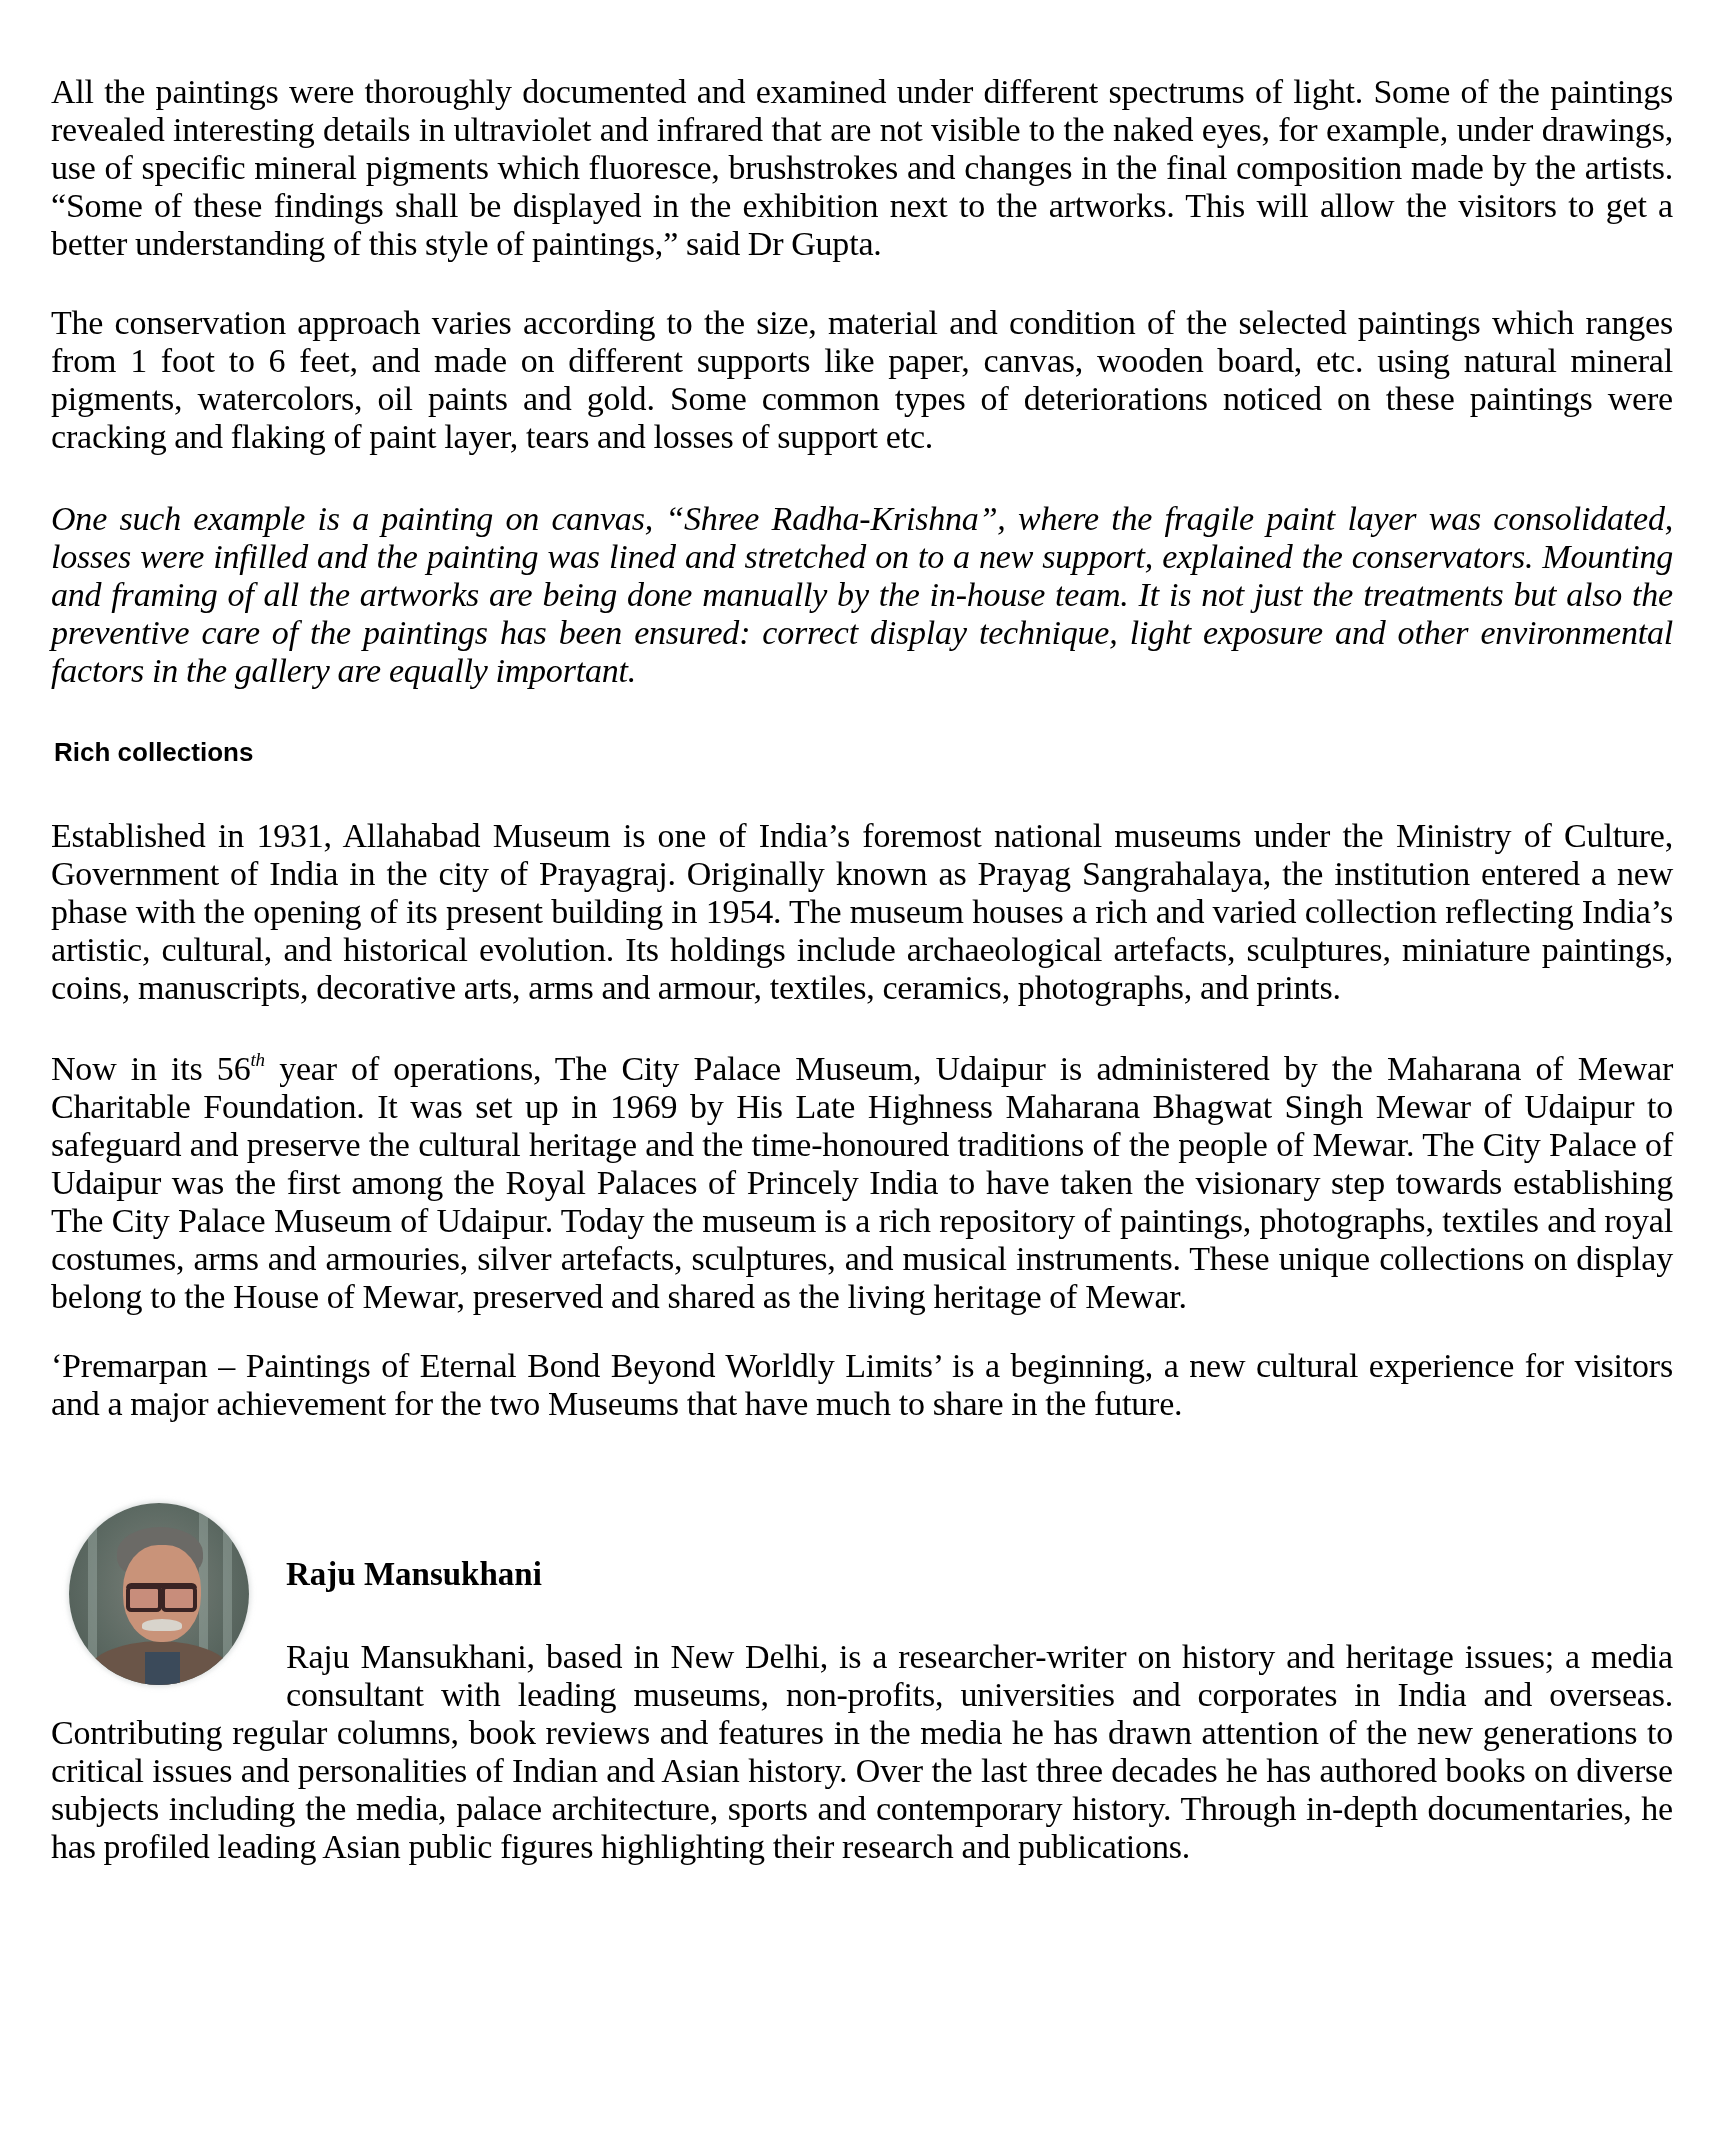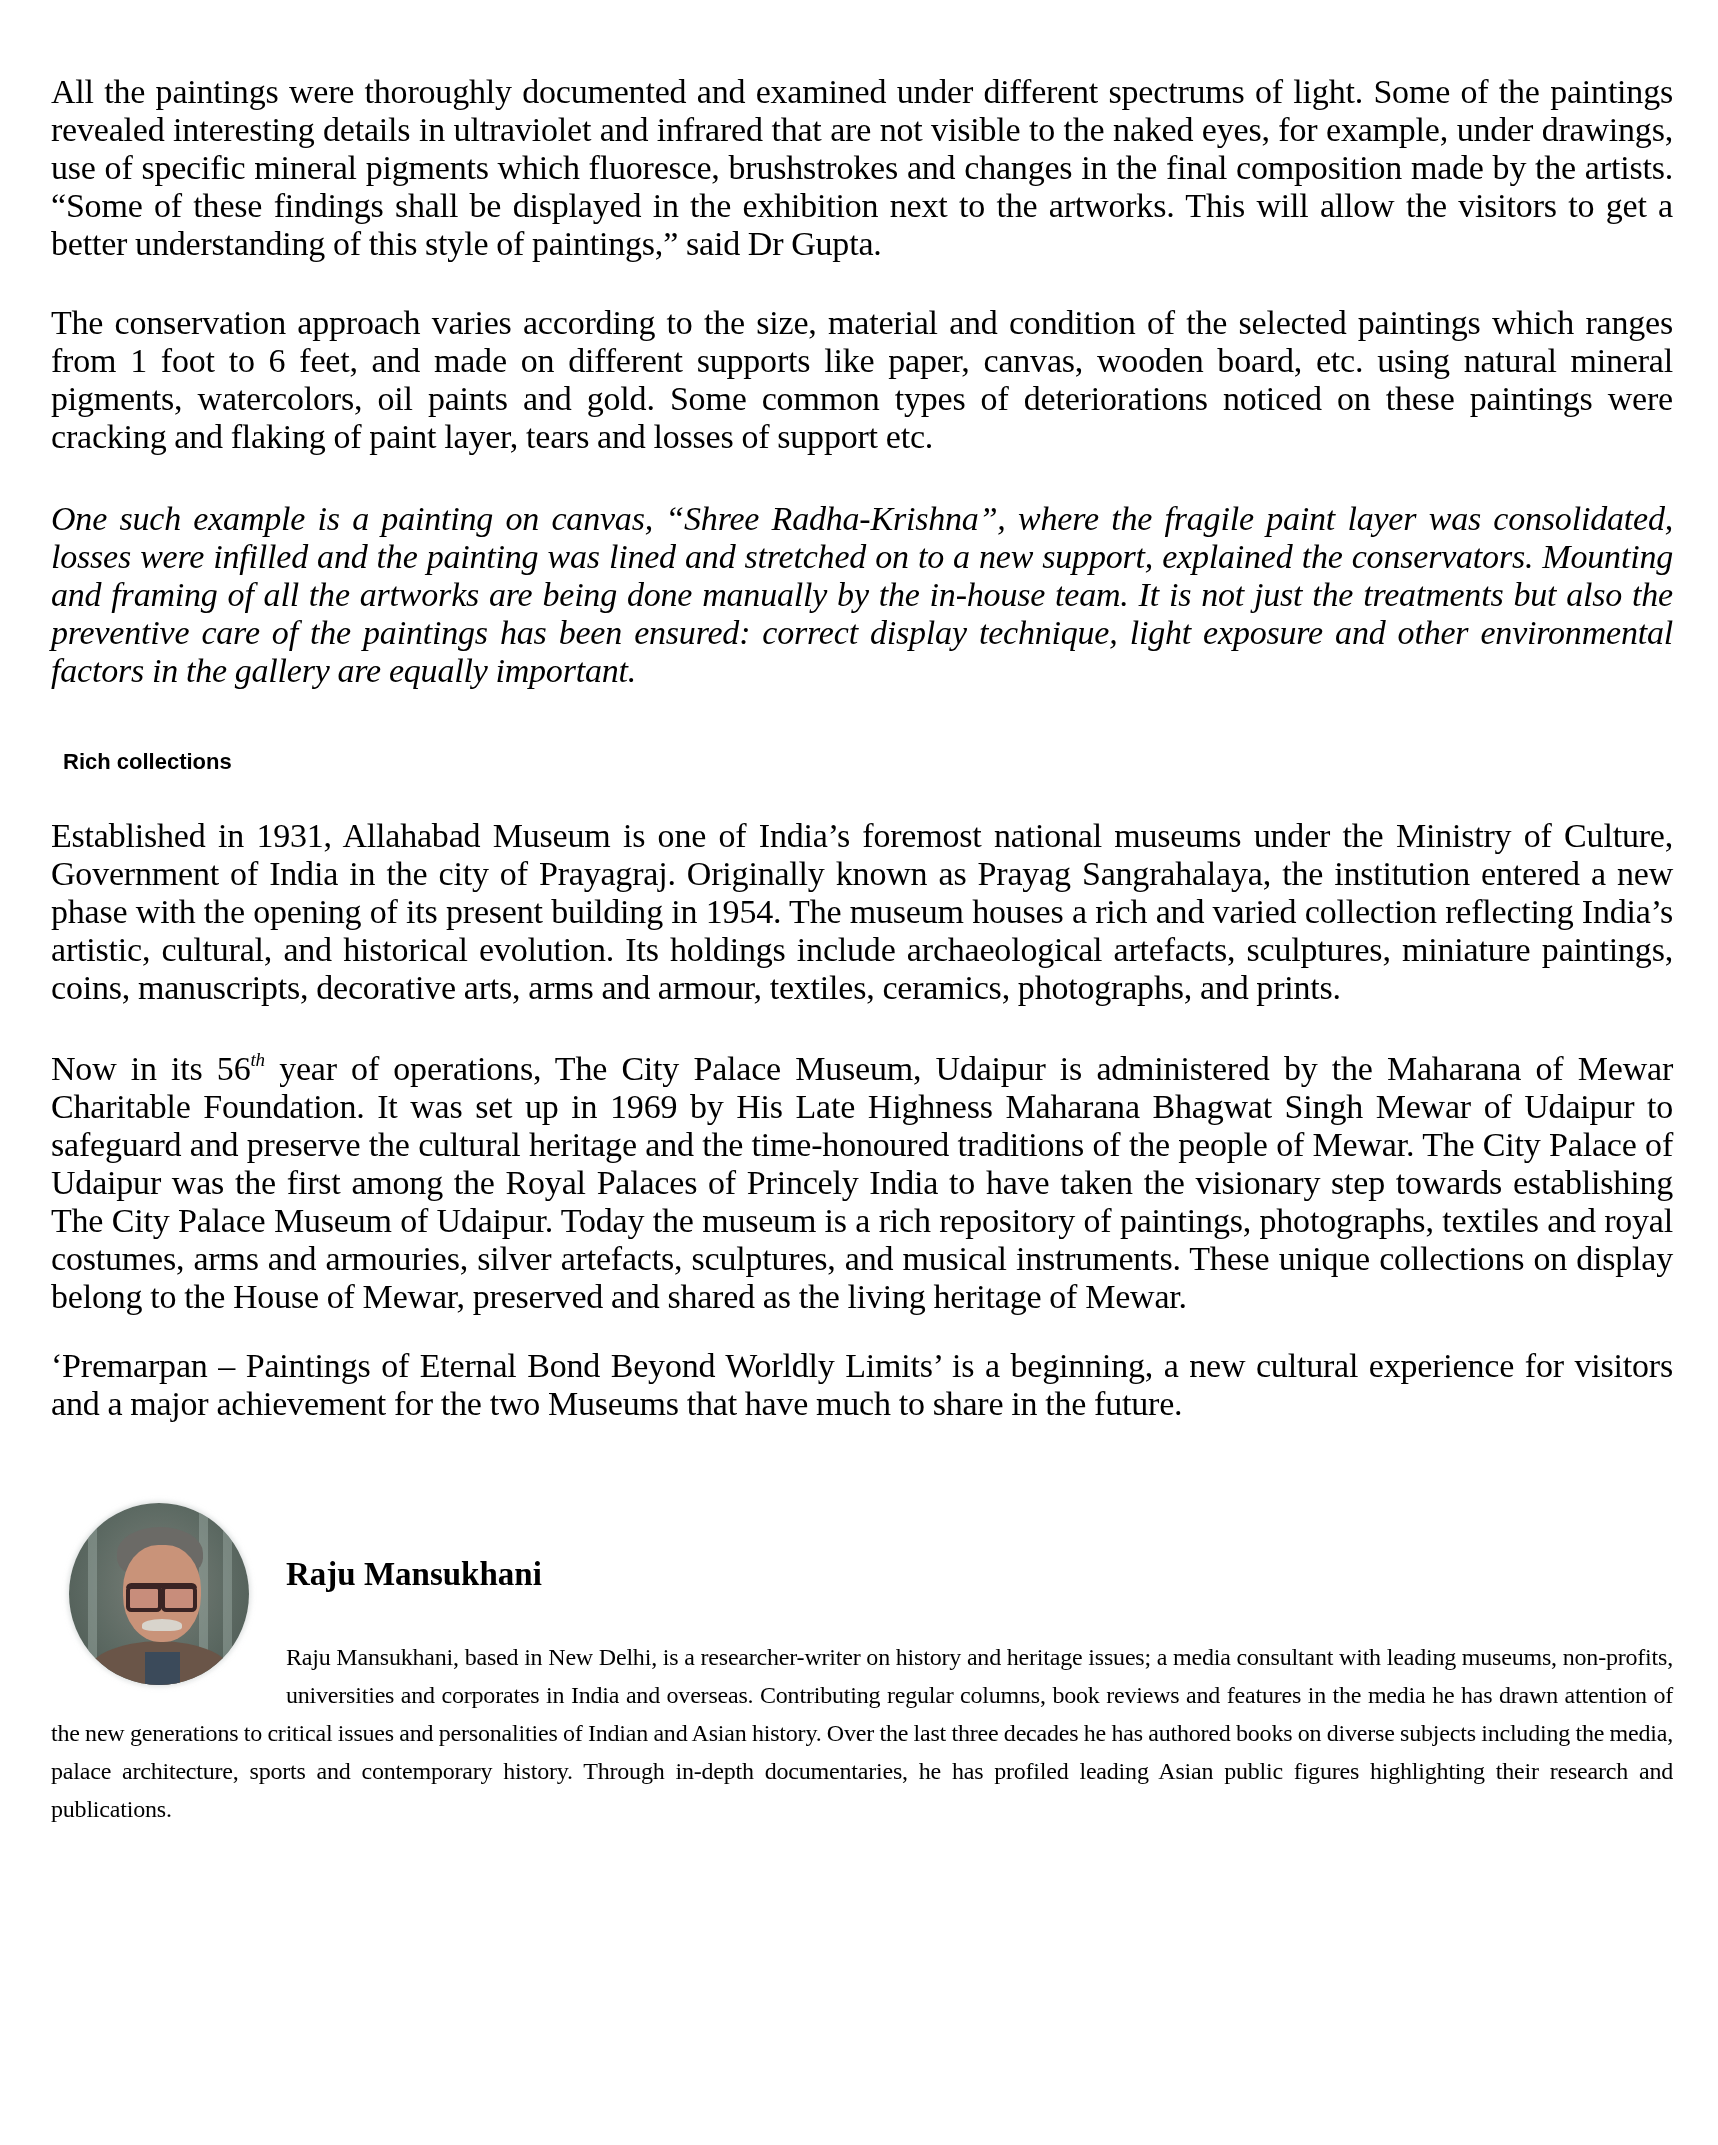--- a/index.html
+++ b/index.html
@@ -31,24 +31,24 @@
     #p2 { top: 304px; }
     #p3 { top: 500px; font-style: italic; }
     #p4 { top: 817px; }
     #p5 { top: 1050px; }
     #p6 { top: 1347px; }
 
     .section-heading {
       position: absolute;
       left: 51px;
       top: 732px;
-      margin: 12px;
+      margin: 3px;
       font-family: "Liberation Sans", "DejaVu Sans", sans-serif;
       font-weight: bold;
-      font-size: 22px;
+      font-size: 26px;
       line-height: 35px;
     }
 
     sup.ord {
       font-size: 19px;
       line-height: 0;
       vertical-align: 14px;
       font-style: italic;
     }
 
@@ -135,21 +135,21 @@
       line-height: 38px;
     }
 
     .author-bio {
       position: absolute;
       left: 51px;
       top: 1638px;
       width: 1622px;
       margin: 0;
       font-family: "Liberation Serif", "DejaVu Serif", serif;
-      font-size: 24px;
+      font-size: 34px;
       line-height: 38px;
       text-align: justify;
       text-align-last: left;
       letter-spacing: -0.2px;
       word-spacing: -0.4px;
     }
     .author-bio .indent-float {
       float: left;
       width: 235px;
       height: 74px;

